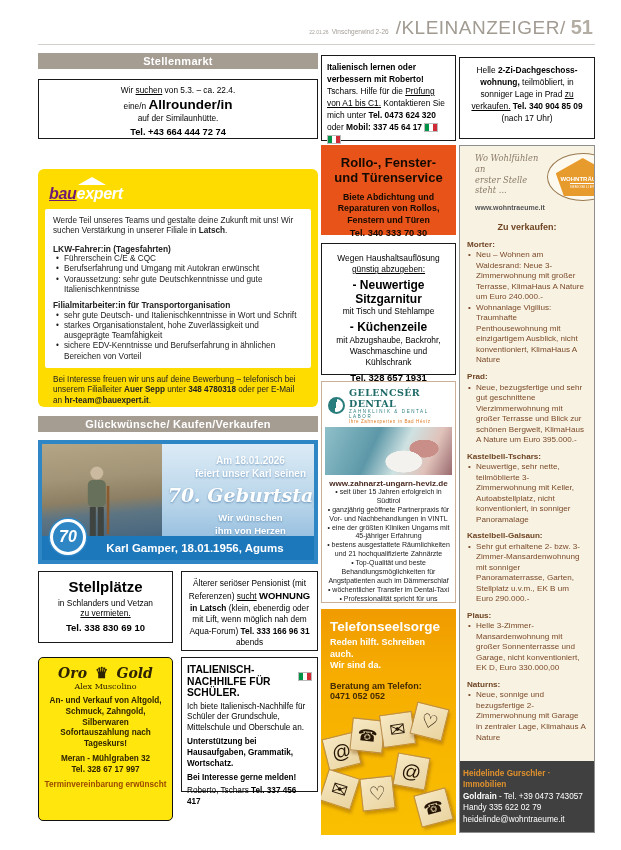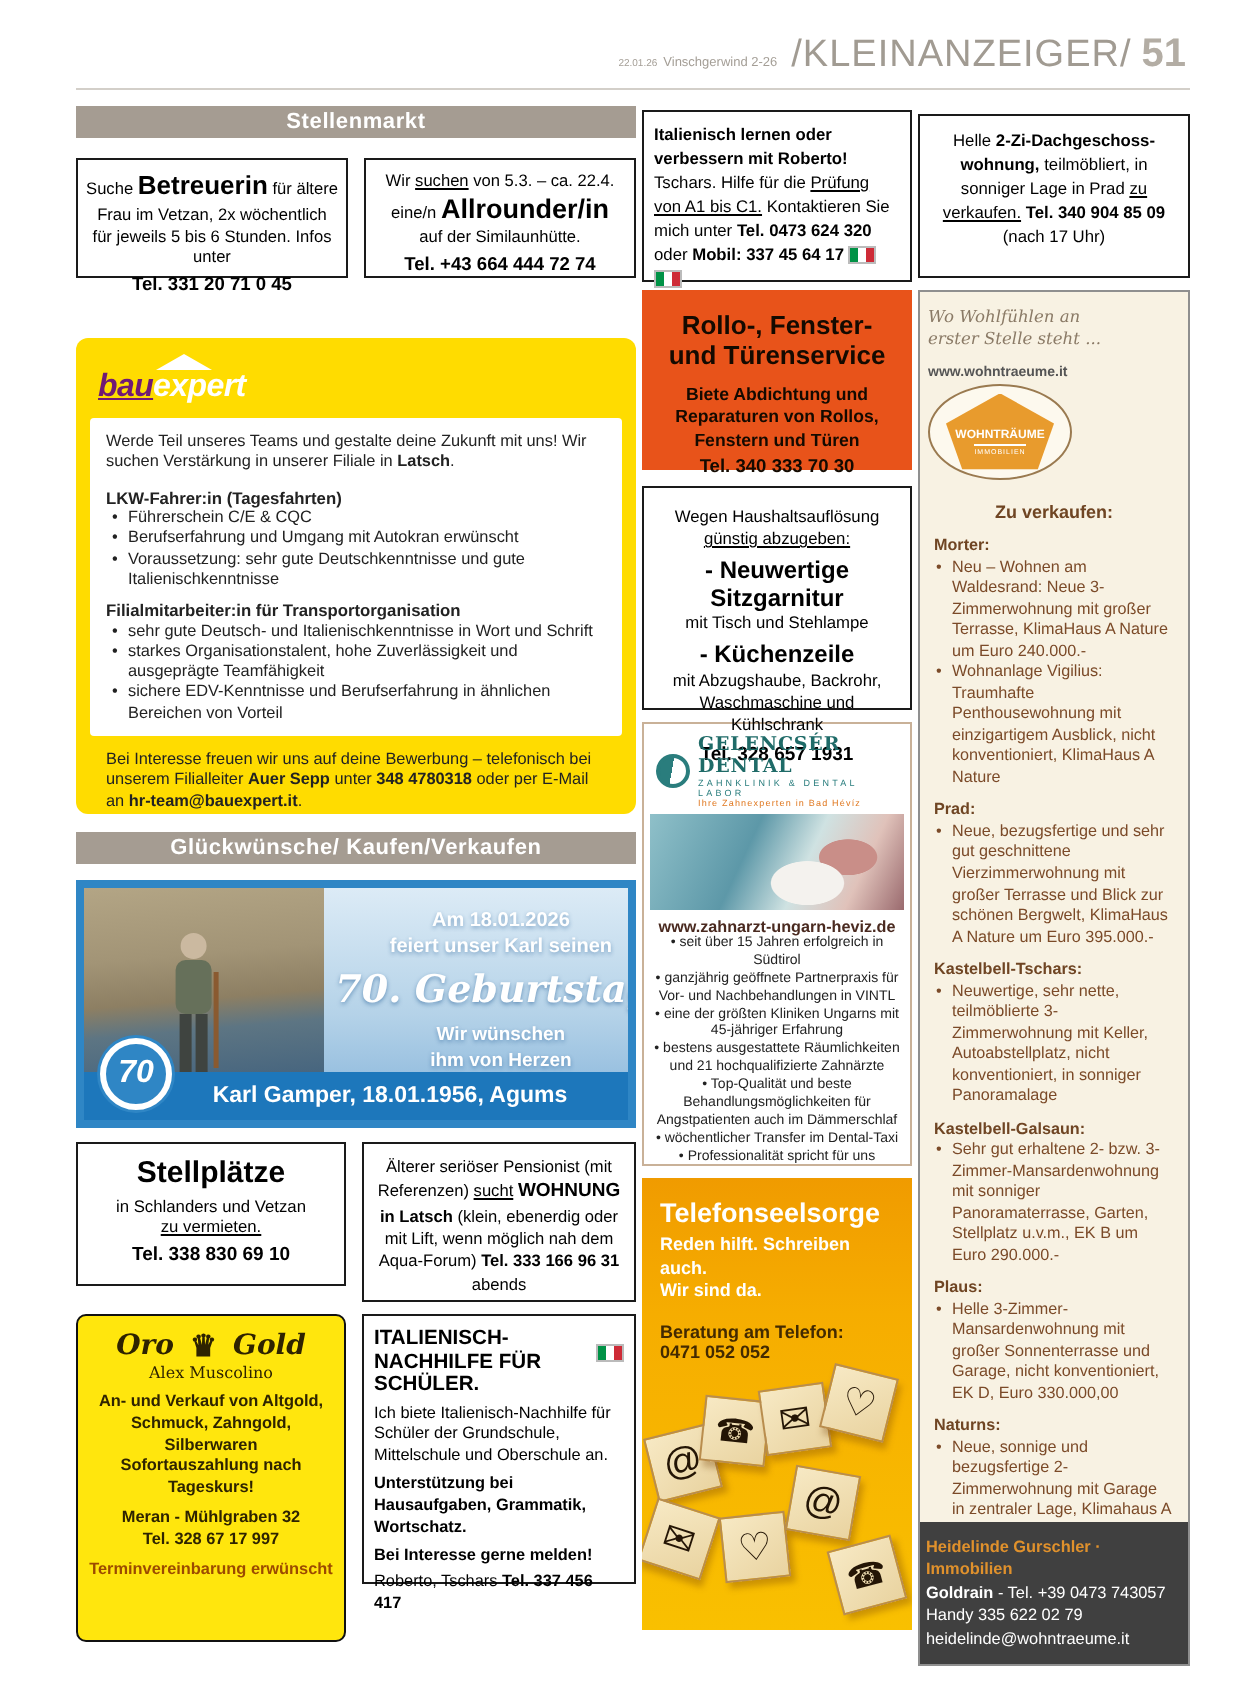--- a/index.html
+++ b/index.html
@@ -86,21 +86,21 @@
 
   .flag { display:inline-block; width:14px; height:9px; vertical-align:middle;
     background:linear-gradient(90deg,#009246 0 33%,#ffffff 33% 66%,#ce2b37 66% 100%); border:.5px solid #bbb; }
 
   
   .ad-ital { margin-top:4px; padding:6px 5px; font-size:8.4px; line-height:1.42; height:86px; }
   .ad-rollo { margin-top:4px; background:#e8531a; text-align:center; padding:11px 6px 0; height:90px; color:#140a00; }
   .rollo-t { font-weight:bold; font-size:13px; line-height:1.15; }
   .rollo-b { font-weight:bold; font-size:8.8px; margin-top:6px; line-height:1.32; }
   .rollo-tel { font-weight:bold; font-size:9.3px; margin-top:1px; }
-  .ad-haus { margin-top:8px; text-align:center; padding:9px 4px 0; height:112px; font-size:8.4px; line-height:1.32; }
+  .ad-haus { margin-top:8px; text-align:center; padding:9px 4px 0; height:132px; font-size:8.4px; line-height:1.32; }
   .haus-item { font-weight:bold; font-size:12px; margin-top:4px; line-height:1.12; }
   .haus-tel { font-weight:bold; font-size:9.5px; margin-top:4px; }
 
   .ad-dental { margin-top:6px; border:1px solid #c9b198; background:#fff; padding:5px 3px 0; height:222px; text-align:center; overflow:hidden; }
   .den-logo { display:flex; align-items:center; gap:4px; padding:0 3px; }
   .den-circle { width:17px; height:17px; border-radius:50%; border:2px solid #2a7d7d; background:linear-gradient(100deg,#2a7d7d 46%,transparent 46%); flex:none; }
   .den-ltxt { flex:1; text-align:left; }
   .den-t1 { font-family:"DejaVu Serif", serif; color:#1f6b68; font-size:9.5px; font-weight:bold; letter-spacing:.4px; }
   .den-t2 { font-size:4.5px; letter-spacing:1.6px; color:#2a7d7d; }
   .den-t3 { font-size:4.5px; color:#e07820; letter-spacing:.6px; }
@@ -119,21 +119,21 @@
   .seel-b { color:#432a00; font-weight:bold; font-size:9px; margin-top:9px; }
   .seel-tel { color:#432a00; font-weight:bold; font-size:9px; }
   .seel-dice { position:absolute; left:0; right:0; bottom:0; height:128px; }
   .die { position:absolute; width:33px; height:33px; background:linear-gradient(145deg,#f7e9c4,#e9d3a0);
     border:1px solid #b98d4e; color:#241505; display:flex; align-items:center; justify-content:center;
     font-size:19px; box-shadow:2px 3px 3px rgba(120,70,10,.35); }
 
   
   .ad-dach { margin-top:6px; padding:7px 5px; font-size:8.4px; line-height:1.42; text-align:center; height:82px; }
   .ad-wt { margin-top:6px; border:1px solid #8f8f8f; background:#f8f2e3; height:688px; display:flex; flex-direction:column; overflow:hidden; }
-  .wt-head { display:flex; padding:7px 4px 4px; gap:2px; align-items:flex-start;flex-direction:column; }
+  .wt-head { display:flex; padding:7px 15px 4px; gap:2px; align-items:flex-start; }
   .wt-tagwrap { flex:1; }
   .wt-tag { font-family:"DejaVu Serif", serif; font-style:italic; font-size:8.3px; color:#8a7a66; line-height:1.3; }
   .wt-web { font-size:7px; color:#555; margin-top:8px; font-weight:bold; }
   .wt-oval { width:72px; height:48px; border:1.5px solid #9a7a50; border-radius:50%; display:flex; align-items:center; justify-content:center; background:#fdf9ee; flex:none; }
   .wt-penta { width:54px; height:38px; background:#e89b2d; clip-path:polygon(50% 0,100% 40%,85% 100%,15% 100%,0 40%); display:flex; flex-direction:column; align-items:center; justify-content:flex-end; padding-bottom:7px; color:#fff; }
   .wt-logo-txt { font-size:6px; font-weight:bold; }
   .wt-logo-sub { font-size:3.5px; letter-spacing:.5px; border-top:.5px solid #fff; margin-top:1px; padding-top:1px; }
   .wt-content { flex:1; padding:7px 7px 4px; color:#7b4a28; font-size:8.1px; line-height:1.3; overflow:hidden; }
   .wt-zu { text-align:center; font-weight:bold; font-size:9px; margin-bottom:3px; color:#6f4523; }
   .wt-loc { font-weight:bold; margin-top:6px; color:#6f4523; }
@@ -152,24 +152,20 @@
   </div>
 
   <div class="cols">
 
     <div class="col-l">
 
       <div class="bar bar-1">Stellenmarkt</div>
 
       <div class="row2">
         <div class="boxed small-ad">
-          <span>Suche </span><span class="big1">Betreuerin</span><span> für ältere Frau im Vetzan, 2x wöchentlich für jeweils 5 bis 6 Stunden. Infos unter</span>
-          <div class="tel">Tel. 331 20 71 0 45</div>
-        </div>
-        <div class="boxed small-ad">
           <div><span>Wir </span><span class="u">suchen</span><span> von 5.3. – ca. 22.4.</span></div>
           <div><span>eine/n </span><span class="big2">Allrounder/in</span></div>
           <div>auf der Similaunhütte.</div>
           <div class="tel">Tel. +43 664 444 72 74</div>
         </div>
       </div>
 
       <div class="ad-bx">
         <div class="bx-logo">
           <span class="bx-roof"></span>

